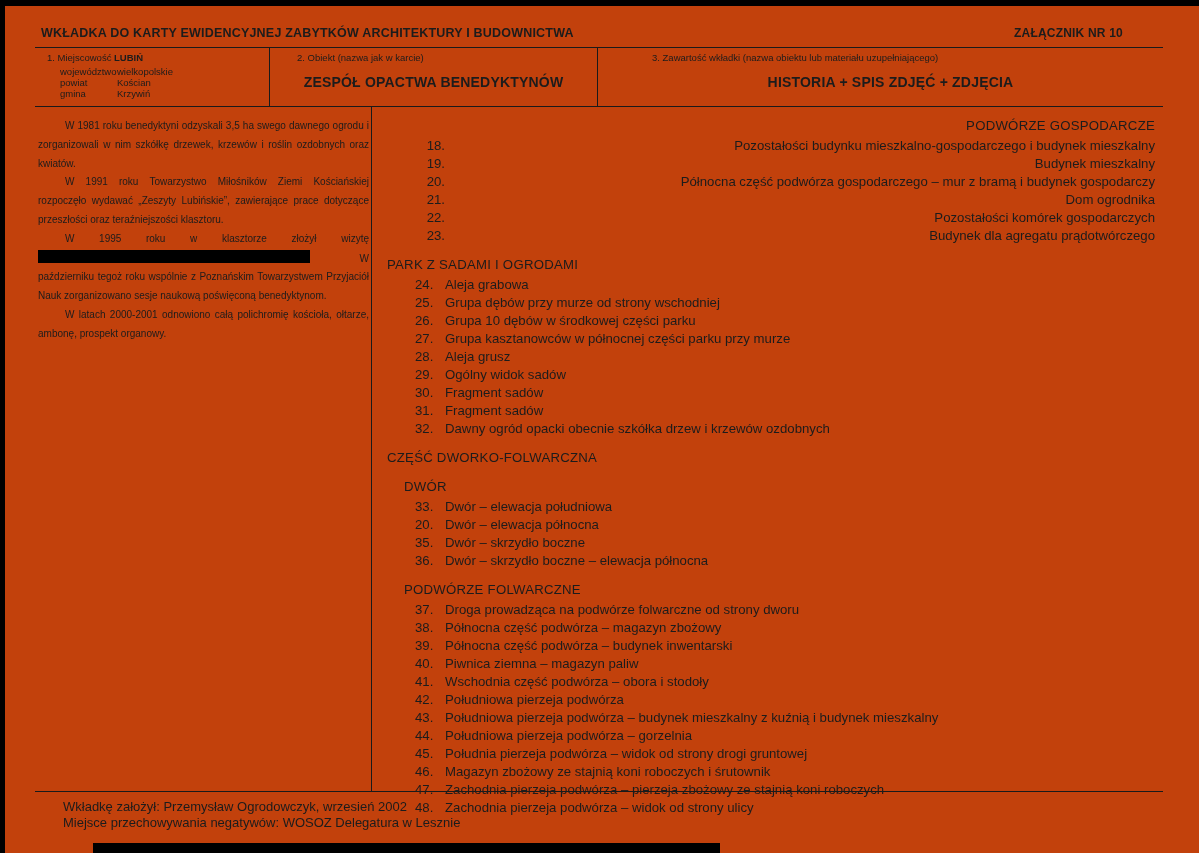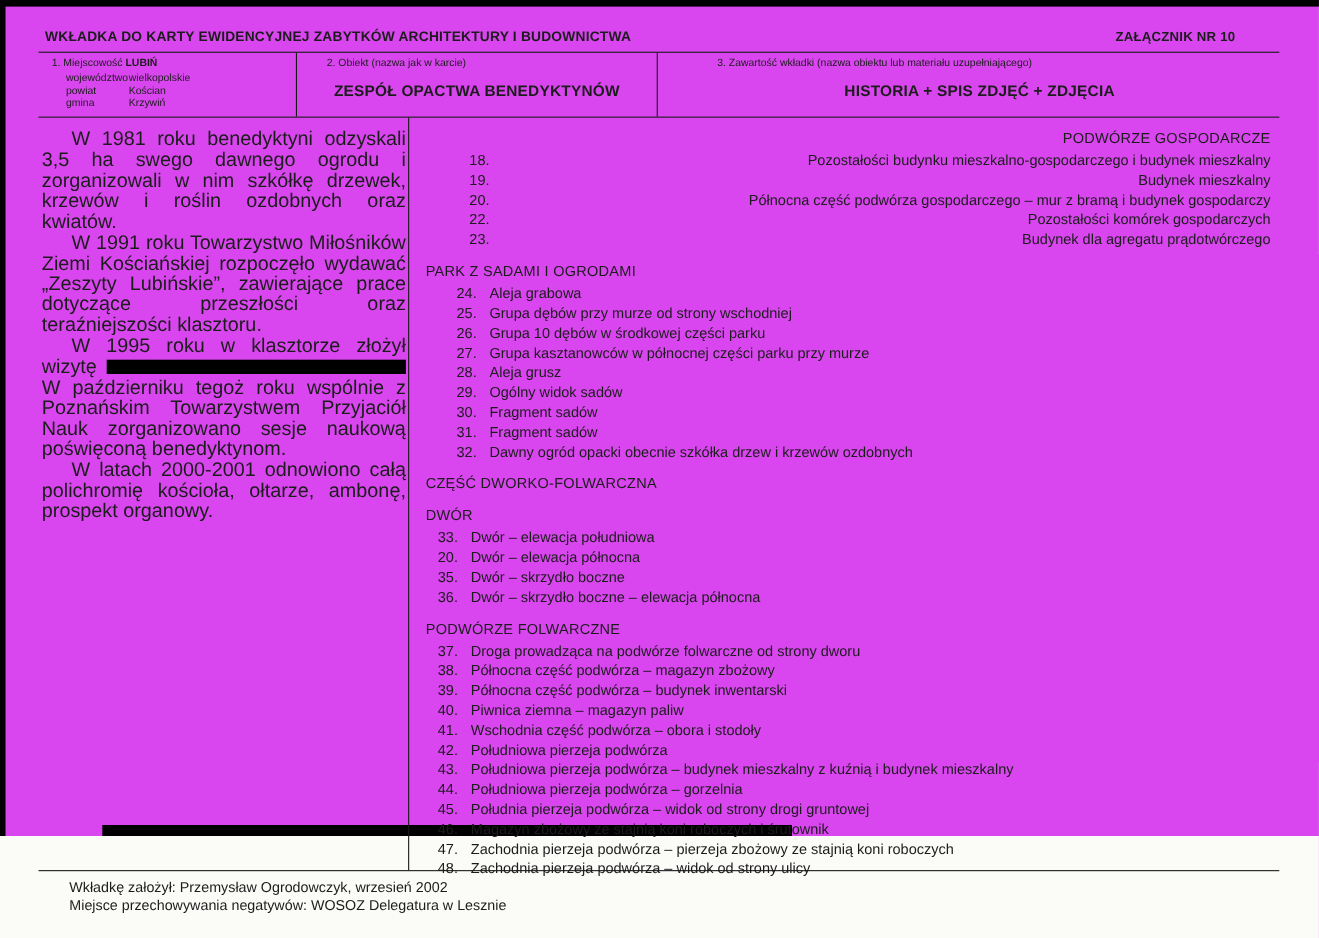--- a/index.html
+++ b/index.html
@@ -3,21 +3,21 @@
 <meta charset="utf-8">
 <style>
   * { box-sizing: border-box; }
   html, body { margin: 0; padding: 0; }
   body {
     width: 1199px; height: 853px; overflow: hidden;
     background: #fbfbf8;
     font-family: "Liberation Sans", sans-serif;
     color: #1c1c1c;
   }
-  .scan { position: relative; width: 1199px; height: 760px; background: #d946ef; }
+  .scan { position: relative; width: 1199px; height: 853px; background: #c2410c; }
   .edge-top    { position: absolute; top: 0; left: 0; width: 100%; height: 6px; background: #000; }
   .edge-left   { position: absolute; top: 0; left: 0; width: 5px; height: 100%; background: #000; }
   .edge-bottom { position: absolute; bottom: 0; left: 93px; width: 627px; height: 10px; background: #000; }
 
   .doc { position: absolute; top: 6px; left: 5px; right: 0; bottom: 0; padding: 0 36px 0 30px; }
 
   .doc-header {
     display: flex; justify-content: space-between; align-items: baseline;
     padding: 20px 40px 7px 6px;
     border-bottom: 1px solid #1a1a1a;
@@ -34,30 +34,30 @@
   .cell3 .cell-label { padding-left: 34px; }
   .cell-value { font-weight: bold; font-size: 14px; text-align: center; margin-top: 11px; letter-spacing: .2px; }
   .loc-city { font-weight: bold; }
   .loc-details { margin-top: 3px; padding-left: 13px; line-height: 11px; }
   .loc-label { display: inline-block; width: 57px; }
 
   .body-cols { display: flex; height: 684px; }
   .col-left {
     width: 337px; border-right: 1px solid #1a1a1a;
     padding: 10px 2px 0 3px;
-    font-size: 18px; line-height: 18.8px; text-align: justify;
+    font-size: 10px; line-height: 18.8px; text-align: justify;
   }
   .para { margin: 0; text-indent: 27px; }
   .redaction { display: inline-block; width: 272px; height: 13px; background: #000; vertical-align: baseline; transform: translateY(1px); }
 
   .col-right { flex: 1; padding: 10px 8px 0 15px; font-size: 13.2px; line-height: 18px; }
   .section { margin-top: 11px; }
   .section:first-child { margin-top: 0; text-align: right; }
   .section-title { letter-spacing: .25px; margin-bottom: 2px; }
-  .subsection { margin-top: 11px; }
+  .subsection { margin-top: 11px; margin-left: 17px; }
   .item { display: flex; margin-left: 28px; }
   .subsection .item { margin-left: 11px; }
   .item .num { width: 30px; flex: none; }
   .item .txt { flex: 1; }
 
   .doc-footer { border-top: 1px solid #1a1a1a; padding: 7px 0 0 28px; font-size: 13px; line-height: 15.5px; }
 </style>
 </head>
 <body>
 
@@ -114,20 +114,24 @@
             </div>
           <div class="item">
               <span class="num">19.</span>
               <span class="txt">Budynek mieszkalny</span>
             </div>
           <div class="item">
               <span class="num">20.</span>
               <span class="txt">Północna część podwórza gospodarczego – mur z bramą i budynek gospodarczy</span>
             </div>
           <div class="item">
+              <span class="num">21.</span>
+              <span class="txt">Dom ogrodnika</span>
+            </div>
+          <div class="item">
               <span class="num">22.</span>
               <span class="txt">Pozostałości komórek gospodarczych</span>
             </div>
           <div class="item">
               <span class="num">23.</span>
               <span class="txt">Budynek dla agregatu prądotwórczego</span>
             </div>
         </div>
 
         <div class="section">

